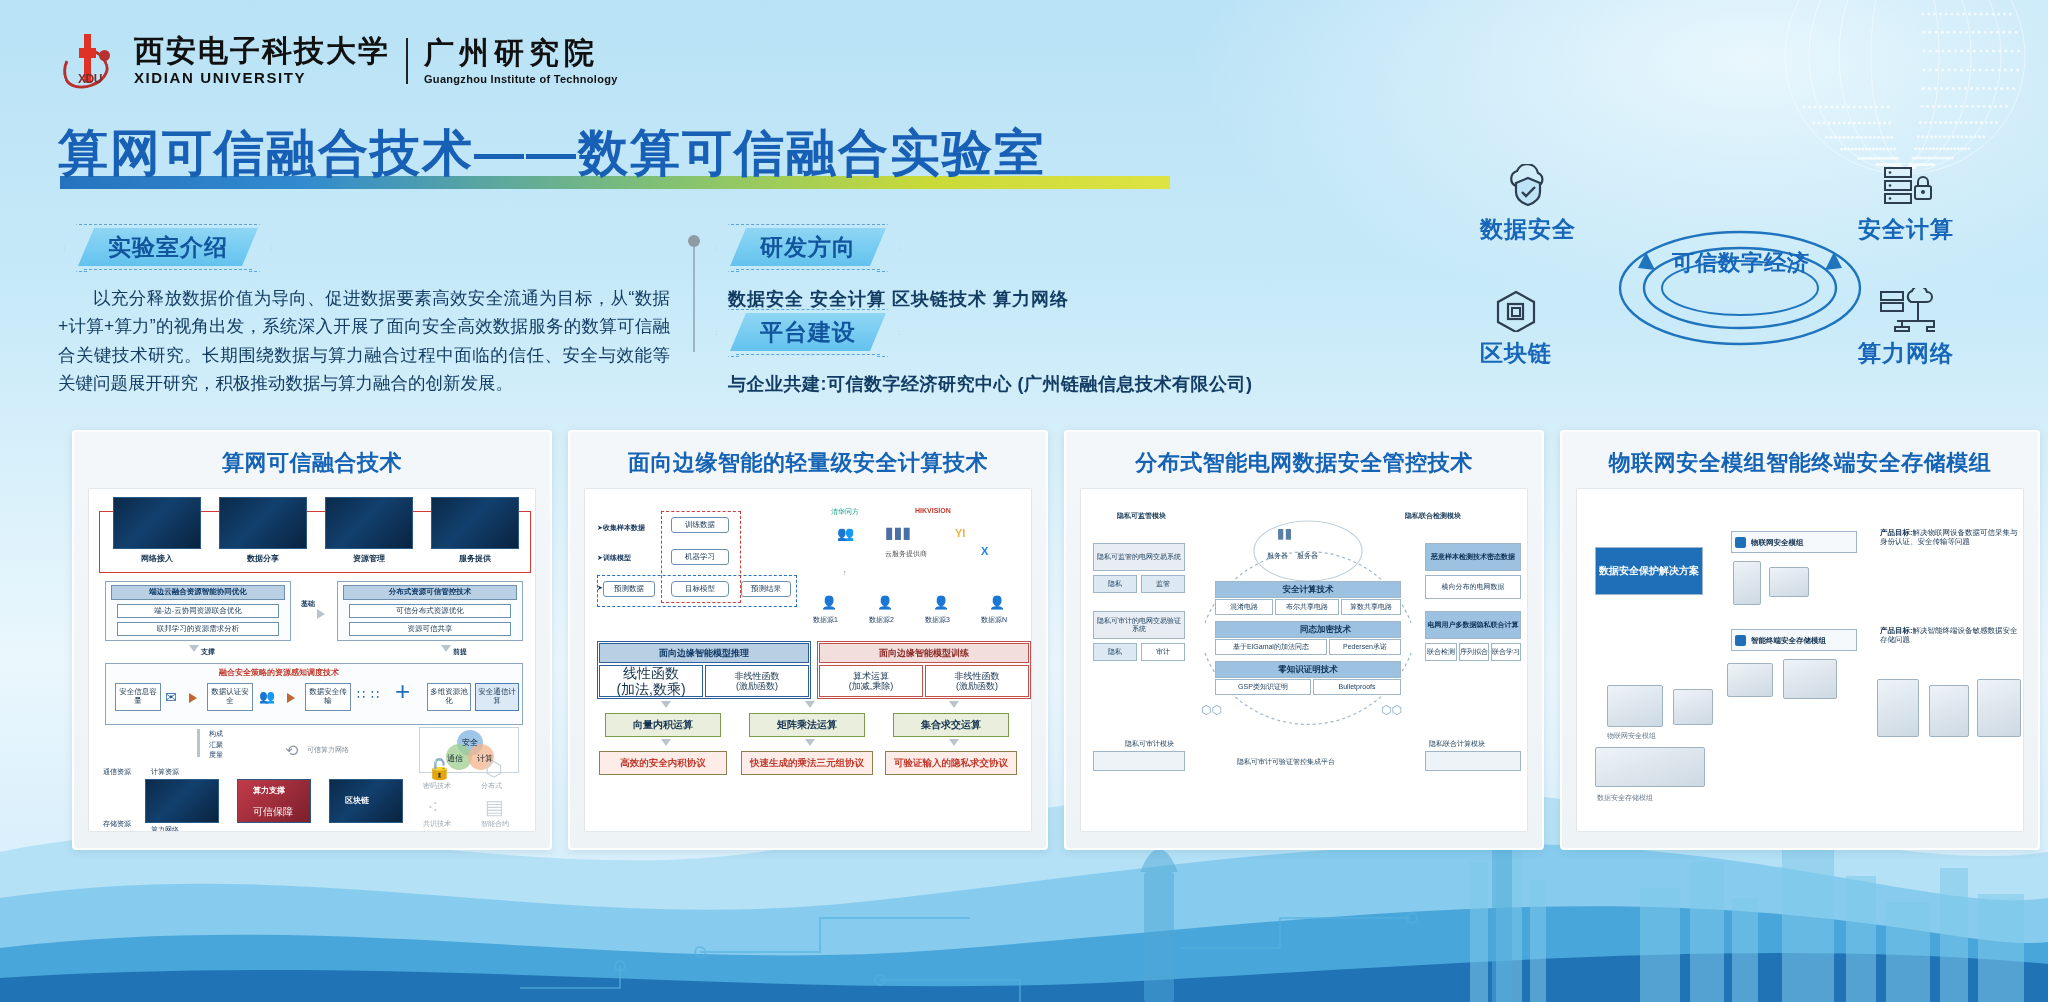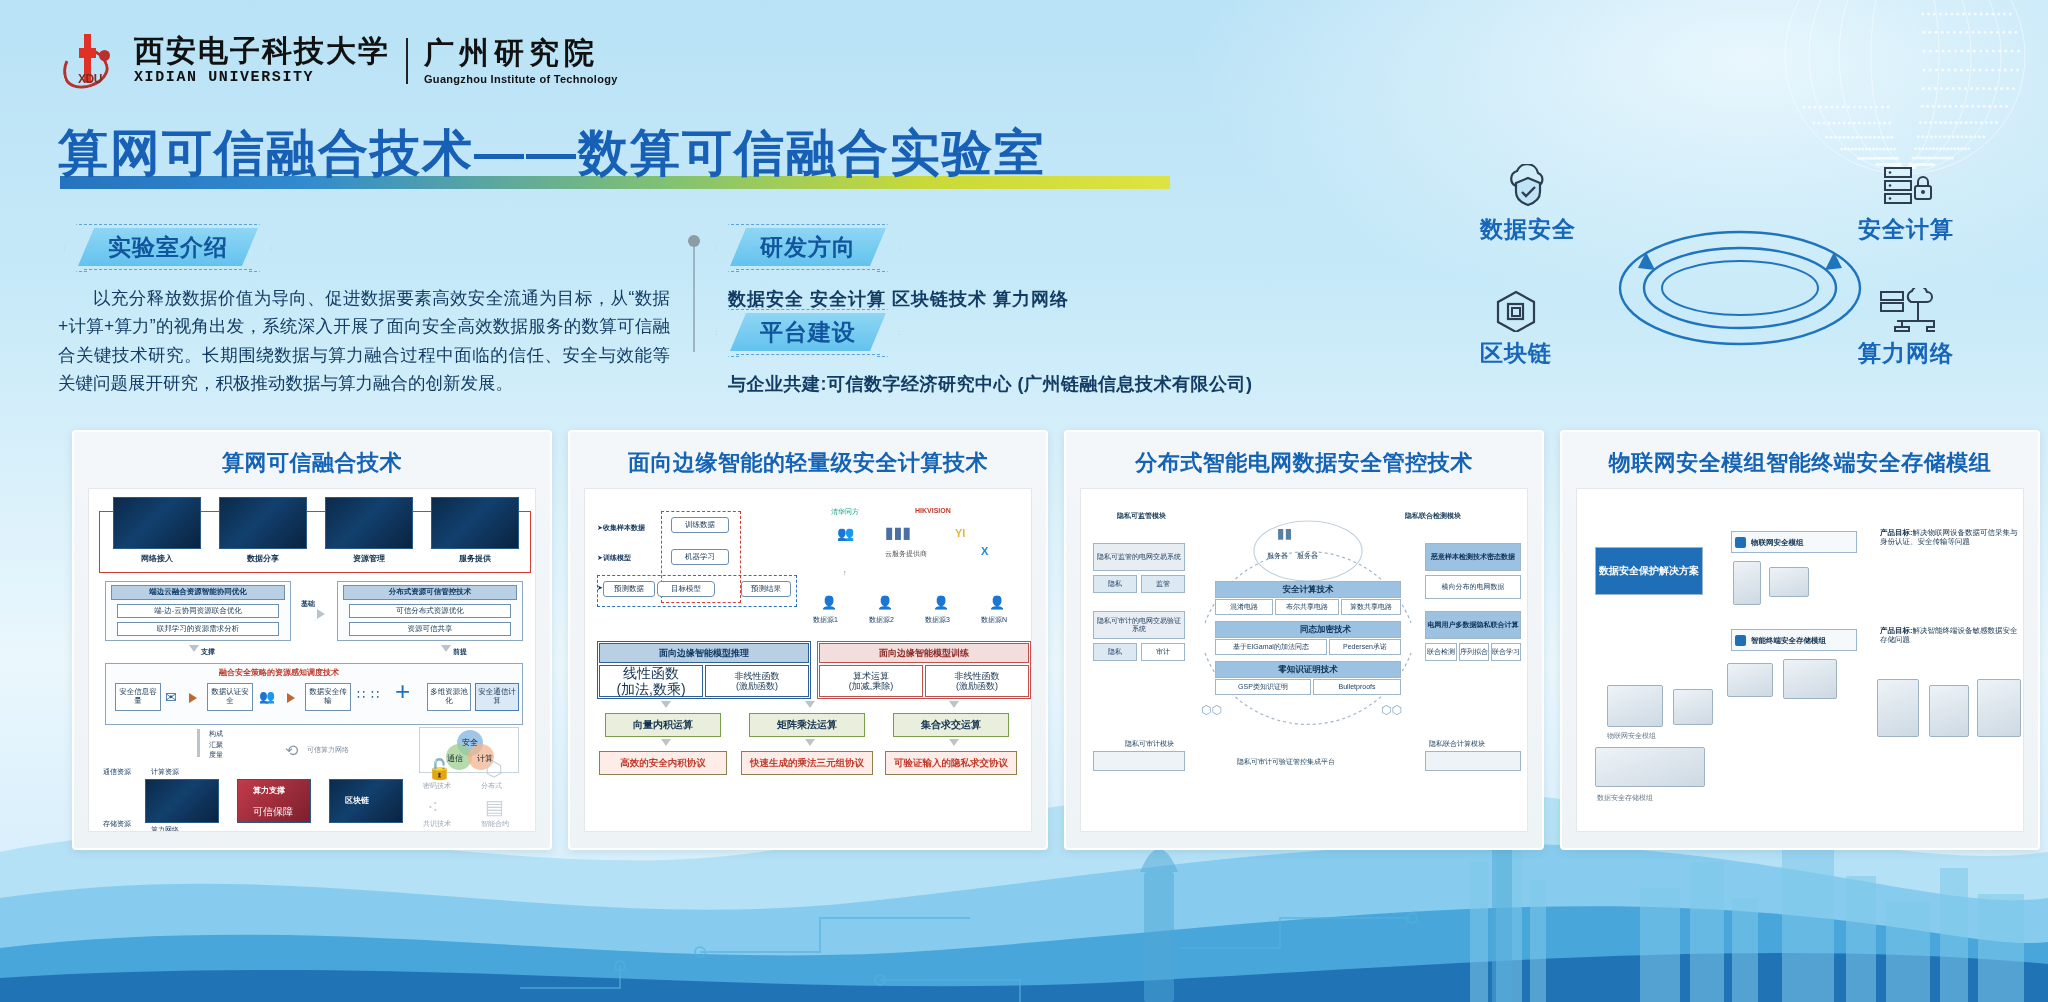--- a/index.html
+++ b/index.html
@@ -29,21 +29,21 @@
   .xd-mark .tower {
     position:absolute; left:24px; top:2px; width:7px; height:48px;
     background:#e03127;
   }
   .xd-mark .tower:after{
     content:""; position:absolute; left:-5px; top:14px; width:17px; height:10px; background:#e03127;
   }
   .xd-mark .dot { position:absolute; left:39px; top:18px; width:11px; height:11px; background:#b8312f; border-radius:50%; }
   .xd-mark .xdu { position:absolute; left:18px; top:40px; font-size:12px; font-weight:bold; color:#7d2b2b; letter-spacing:-0.5px;}
   .xd-cn { font-family:"Liberation Serif","DejaVu Serif",serif; font-size:30px; font-weight:bold; color:#111; letter-spacing:2px; line-height:1; }
-  .xd-en { font-family:Liberation Mono, monospace; font-size:15px; font-weight:bold; color:#111; letter-spacing:1.6px; margin-top:3px; }
+  .xd-en { font-family:Liberation Sans, sans-serif; font-size:15px; font-weight:bold; color:#111; letter-spacing:1.6px; margin-top:3px; }
   .logo-div { width:2px; height:46px; background:#222; margin:0 16px; }
   .gz-cn { font-size:30px; font-weight:bold; color:#111; letter-spacing:5px; line-height:1; }
   .gz-en { font-size:11px; font-weight:bold; color:#111; letter-spacing:.3px; margin-top:5px; }
 
   
   #title-wrap { position:absolute; left:58px; top:128px; z-index:5; }
   #main-title {
     font-size:50px; font-weight:bold; color:#1760b5; letter-spacing:2px;
     line-height:1; white-space:nowrap; position:relative; z-index:2;
   }
@@ -619,20 +619,21 @@
       <rect x="4" y="4" width="22" height="8" fill="none" stroke="#2c3e50" stroke-width="2"></rect>
       <rect x="4" y="15" width="22" height="8" fill="none" stroke="#2c3e50" stroke-width="2"></rect>
       <path d="M34 14a6 6 0 0 1 1-11 8 8 0 0 1 15 1 5 5 0 0 1 0 10Z" fill="none" stroke="#2c3e50" stroke-width="2"></path>
       <path d="M41 15v10M20 33h42M41 25v8M25 33v7M57 33v7" fill="none" stroke="#2c3e50" stroke-width="2"></path>
       <rect x="18" y="39" width="14" height="4" fill="none" stroke="#2c3e50" stroke-width="2"></rect>
       <rect x="50" y="39" width="14" height="4" fill="none" stroke="#2c3e50" stroke-width="2"></rect>
     </svg>
     <span>算力网络</span>
   </div>
 
+  <div id="ci-core">可信数字经济</div>
 </div>
 
 <div id="cards">
 
   <div class="card" style="left:72px;">
     <div class="card-title">算网可信融合技术</div>
     <div class="card-body">
 
       <div class="redline" style="left:10px;top:22px;width:432px;height:62px;"></div>
       <div class="thumb" style="left:24px;top:8px;width:88px;height:52px;"></div>
@@ -728,21 +729,21 @@
 
       <div class="mini" style="left:12px;top:34px;font-weight:bold;">➤<span>收集样本数据</span></div>
       <div class="mini" style="left:12px;top:64px;font-weight:bold;">➤<span>训练模型</span></div>
       <div class="mini" style="left:12px;top:94px;font-weight:bold;">➤<span>预测新样本</span></div>
 
       <div class="box" style="left:86px;top:28px;width:58px;height:16px;border-radius:3px;">训练数据</div>
       <div class="box" style="left:86px;top:60px;width:58px;height:16px;border-radius:3px;">机器学习</div>
       <div class="dashblue" style="left:12px;top:86px;width:200px;height:32px;"></div>
       <div class="dashred" style="left:76px;top:22px;width:80px;height:92px;"></div>
       <div class="box" style="left:18px;top:92px;width:52px;height:16px;border-radius:3px;">预测数据</div>
-      <div class="box" style="left:72px;top:92px;width:58px;height:16px;border-radius:4px;">目标模型</div>
+      <div class="box" style="left:86px;top:92px;width:58px;height:16px;border-radius:4px;">目标模型</div>
       <div class="box" style="left:156px;top:92px;width:50px;height:16px;border-radius:3px;">预测结果</div>
 
       <div class="mini" style="left:246px;top:18px;color:#16a085;font-size:7px;">清华同方</div>
       <div class="mini" style="left:330px;top:18px;color:#c0392b;font-size:7px;font-weight:bold;">HIKVISION</div>
       <div class="mini" style="left:252px;top:36px;color:#2e7d32;font-size:14px;">👥</div>
       <div class="mini" style="left:300px;top:34px;color:#4a6fa5;font-size:16px;">▮▮▮</div>
       <div class="mini" style="left:370px;top:38px;color:#e8b339;font-size:11px;font-weight:bold;">YI</div>
       <div class="mini" style="left:372px;top:58px;color:#333;font-size:11px;"></div>
       <div class="mini" style="left:396px;top:56px;color:#1e88e5;font-size:11px;font-weight:bold;">X</div>
       <div class="mini" style="left:300px;top:60px;color:#555;">云服务提供商</div>

